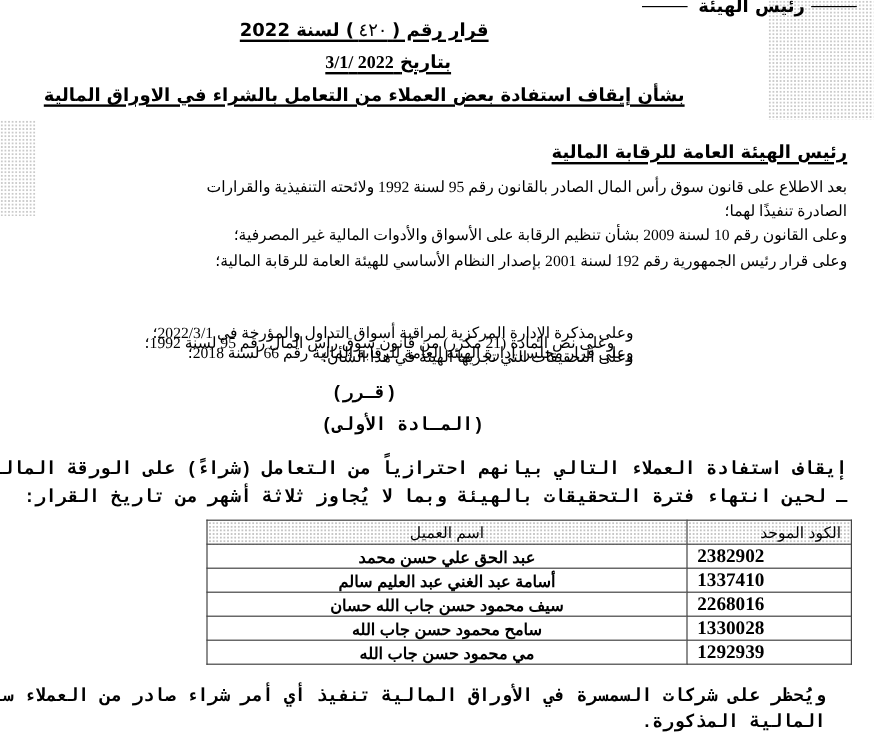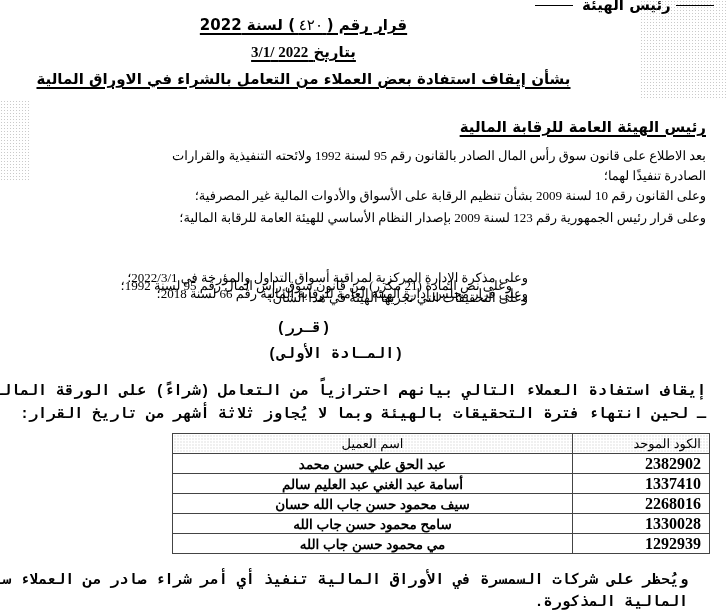--- a/index.html
+++ b/index.html
@@ -4,31 +4,31 @@
 <style>
   html,body{margin:0;padding:0;}
   body{width:728px;height:614px;overflow:hidden;background:#fff;position:relative;
        font-family:"DejaVu Sans","Liberation Sans",sans-serif;color:#000;}
   .dots{position:absolute;background-image:radial-gradient(#bdbdbd 0.6px,transparent 0.8px);background-size:3px 3px;opacity:.8;}
   .abs{position:absolute;direction:rtl;white-space:nowrap;}
   .hdr{right:10px;top:-4px;font-size:15px;font-weight:bold;}
   .hdr-line{display:inline-block;width:38px;border-top:1px solid #000;vertical-align:middle;margin-right:4px;}
   .center{left:0;width:607px;text-align:center;font-weight:bold;}
   .t1{top:16px;font-size:15px;}
-  .t2{top:43px;font-size:15px;}
+  .t2{top:43px;font-size:15px;padding-left:20px;}
   .t3{top:70px;font-size:15px;}
   .u{text-decoration:underline;text-decoration-thickness:1.5px;text-underline-offset:3px;}
   .serif{font-family:"Liberation Serif","DejaVu Serif",serif;}
   .sec{right:22px;top:118px;font-size:15px;font-weight:bold;}
   .body{right:22px;font-size:13px;font-family:"Liberation Serif","DejaVu Serif",serif;}
   .boldsans{font-family:Liberation Mono, monospace;font-weight:bold;font-size:15px;}
   table{position:absolute;left:172px;top:433px;width:538px;border-collapse:collapse;direction:rtl;}
   td,th{border:1px solid #444;height:19px;padding:0 8px;}
   th{font-family:"Liberation Sans",sans-serif;font-weight:normal;font-size:13px;background-image:radial-gradient(#c4c4c4 0.6px,transparent 0.8px);background-size:3px 3px;}
-  td.code{width:120px;text-align:right;font-family:"Liberation Serif",serif;font-size:16px;font-weight:bold;}
+  td.code{width:120px;text-align:left;font-family:"Liberation Serif",serif;font-size:16px;font-weight:bold;}
   td.name{text-align:center;font-family:"Liberation Sans",sans-serif;font-weight:bold;font-size:13.5px;}
   th.code{text-align:right;}
 </style>
 </head>
 <body>
 
 <div class="dots" style="left:640px;top:0;width:88px;height:100px;"></div>
 <div class="dots" style="left:0;top:100px;width:30px;height:80px;"></div>
 
 <div class="abs hdr">
@@ -46,21 +46,21 @@
   <span class="serif">2022 /3/1</span>
 </div>
 
 <div class="abs center t3 u">بشأن إيقاف استفادة بعض العملاء من التعامل بالشراء في الاوراق المالية</div>
 
 <div class="abs sec u">رئيس الهيئة العامة للرقابة المالية</div>
 
 <div class="abs body" style="top:148px;">بعد الاطلاع على قانون سوق رأس المال الصادر بالقانون رقم 95 لسنة 1992 ولائحته التنفيذية والقرارات</div>
 <div class="abs body" style="top:168px;">الصادرة تنفيذًا لهما؛</div>
 <div class="abs body" style="top:188px;">وعلى القانون رقم 10 لسنة 2009 بشأن تنظيم الرقابة على الأسواق والأدوات المالية غير المصرفية؛</div>
-<div class="abs body" style="top:210px;">وعلى قرار رئيس الجمهورية رقم 123 لسنة 2009 بإصدار النظام الأساسي للهيئة العامة للرقابة المالية؛</div>
+<div class="abs body" style="top:210px;">وعلى قرار رئيس الجمهورية رقم 192 لسنة 2001 بإصدار النظام الأساسي للهيئة العامة للرقابة المالية؛</div>
 <div class="abs body" style="top:230px;right:216px;margin-top:48px;">وعلى نص المادة (21 مكرر) من قانون سوق راس المال رقم 95 لسنة 1992؛</div>
 <div class="abs body" style="top:250px;right:200px;margin-top:36px;">وعلى قرار مجلس إدارة الهيئة العامة للرقابة المالية رقم 66 لسنة 2018؛</div>
 <div class="abs body" style="top:270px;right:200px;">وعلى مذكرة الإدارة المركزية لمراقبة أسواق التداول والمؤرخة في 2022/3/1؛</div>
 <div class="abs body" style="top:290px;right:200px;">وعلى التحقيقات التي تجريها الهيئة في هذا الشأن؛</div>
 
 <div class="abs center boldsans" style="top:318px;">(قـرر)</div>
 <div class="abs center boldsans" style="top:344px;margin-left:32px;">(المـادة الأولى)</div>
 
 <div class="abs boldsans" style="top:381px;right:22px;">إيقاف استفادة العملاء التالي بيانهم احترازياً من التعامل (شراءً) على الورقة المالية/ المجموعة المصرية العقارية</div>
 <div class="abs boldsans" style="top:404px;right:22px;">ـ لحين انتهاء فترة التحقيقات بالهيئة وبما لا يُجاوز ثلاثة أشهر من تاريخ القرار:</div>

